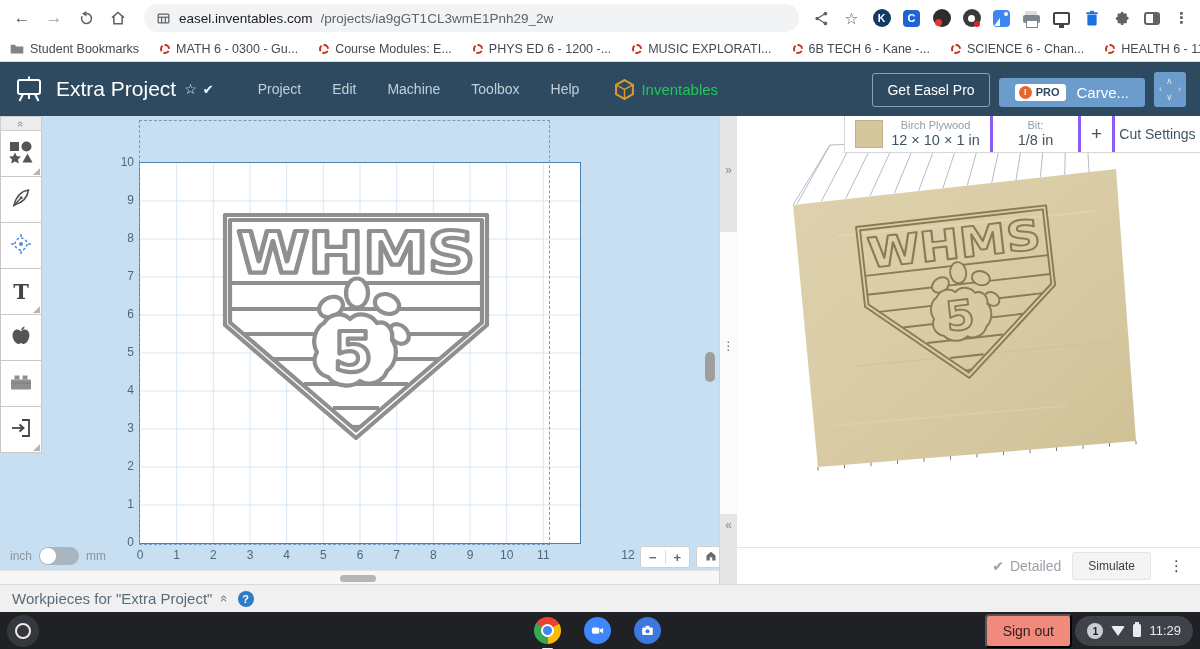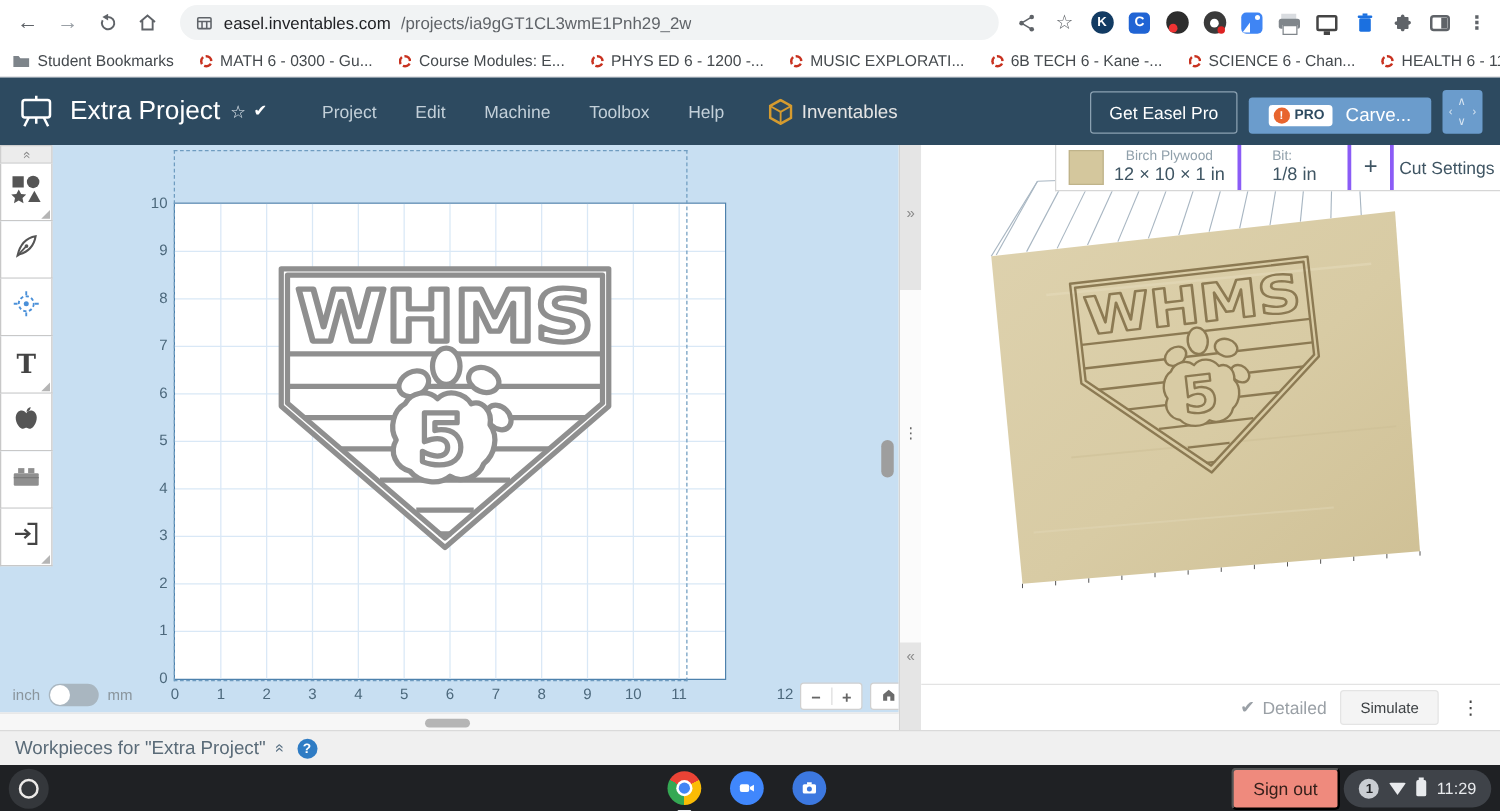--- a/index.html
+++ b/index.html
@@ -24,21 +24,21 @@
   .bm-fav{width:10px;height:10px;border:2px dashed #c8311f;border-radius:50%;box-sizing:border-box;flex:0 0 auto;}
 
   
   #header{left:0;top:62px;width:1200px;height:54px;background:#2d4a60;display:flex;align-items:center;padding:0 14px;box-sizing:border-box;}
   #title{color:#fff;font-size:21px;margin-left:12px;white-space:nowrap;}
   #title-star{color:#e6edf2;font-size:14px;margin-left:8px;}
   #title-check{color:#fff;font-size:13px;margin-left:6px;}
   #menu{display:flex;gap:31px;margin-left:44px;}
   .menu-item{color:#c3d0d9;font-size:14px;}
   #brand{display:flex;align-items:center;gap:7px;margin-left:36px;}
-  #brand span{color:#e5e5e5;font-size:15px;}
+  #brand span{color:#22c55e;font-size:15px;}
   #hdr-right{margin-left:auto;display:flex;align-items:flex-end;gap:9px;}
   #getpro{border:1px solid #8ba1b1;border-radius:3px;color:#fff;font-size:14px;padding:8px 14px;background:transparent;}
   #carve{background:#6b9ccc;border-radius:3px;color:#fff;font-size:15px;padding:6px 16px;display:flex;align-items:center;gap:10px;}
   #probadge{background:#fff;border-radius:3px;display:flex;align-items:center;gap:4px;padding:2px 7px 2px 4px;}
   #probadge .dot{width:13px;height:13px;border-radius:50%;background:#e8652e;color:#fff;font-size:9px;font-weight:bold;display:flex;align-items:center;justify-content:center;}
   #probadge .txt{color:#2d4a60;font-size:11px;font-weight:bold;}
   #jog{background:#6b9ccc;border-radius:3px;width:32px;height:35px;position:relative;color:#d9e6f2;}
   #jog i{position:absolute;font-style:normal;font-size:9px;line-height:9px;}
 
   
@@ -464,21 +464,21 @@
       </svg>
     <div id="matbar">
       <div class="matcell" style="width:148px;">
         <div id="swatch"></div>
         <div style="text-align:center;">
           <div class="matlbl">Birch Plywood</div>
           <div class="matval">12 × 10 × 1 in</div>
         </div>
       </div>
       <div class="matcell" style="width:88px;">
-        <div style="text-align:left;">
+        <div style="text-align:center;">
           <div class="matlbl">Bit:</div>
           <div class="matval">1/8 in</div>
         </div>
       </div>
       <div class="matcell" style="width:34px;font-size:19px;color:#3f5563;">+</div>
       <div class="matcell" style="flex:1;border-right:none;font-size:14px;color:#3f5563;">Cut Settings</div>
     </div>
     <div id="prevfoot">
       <span id="detailed">
           <span>✔</span>

